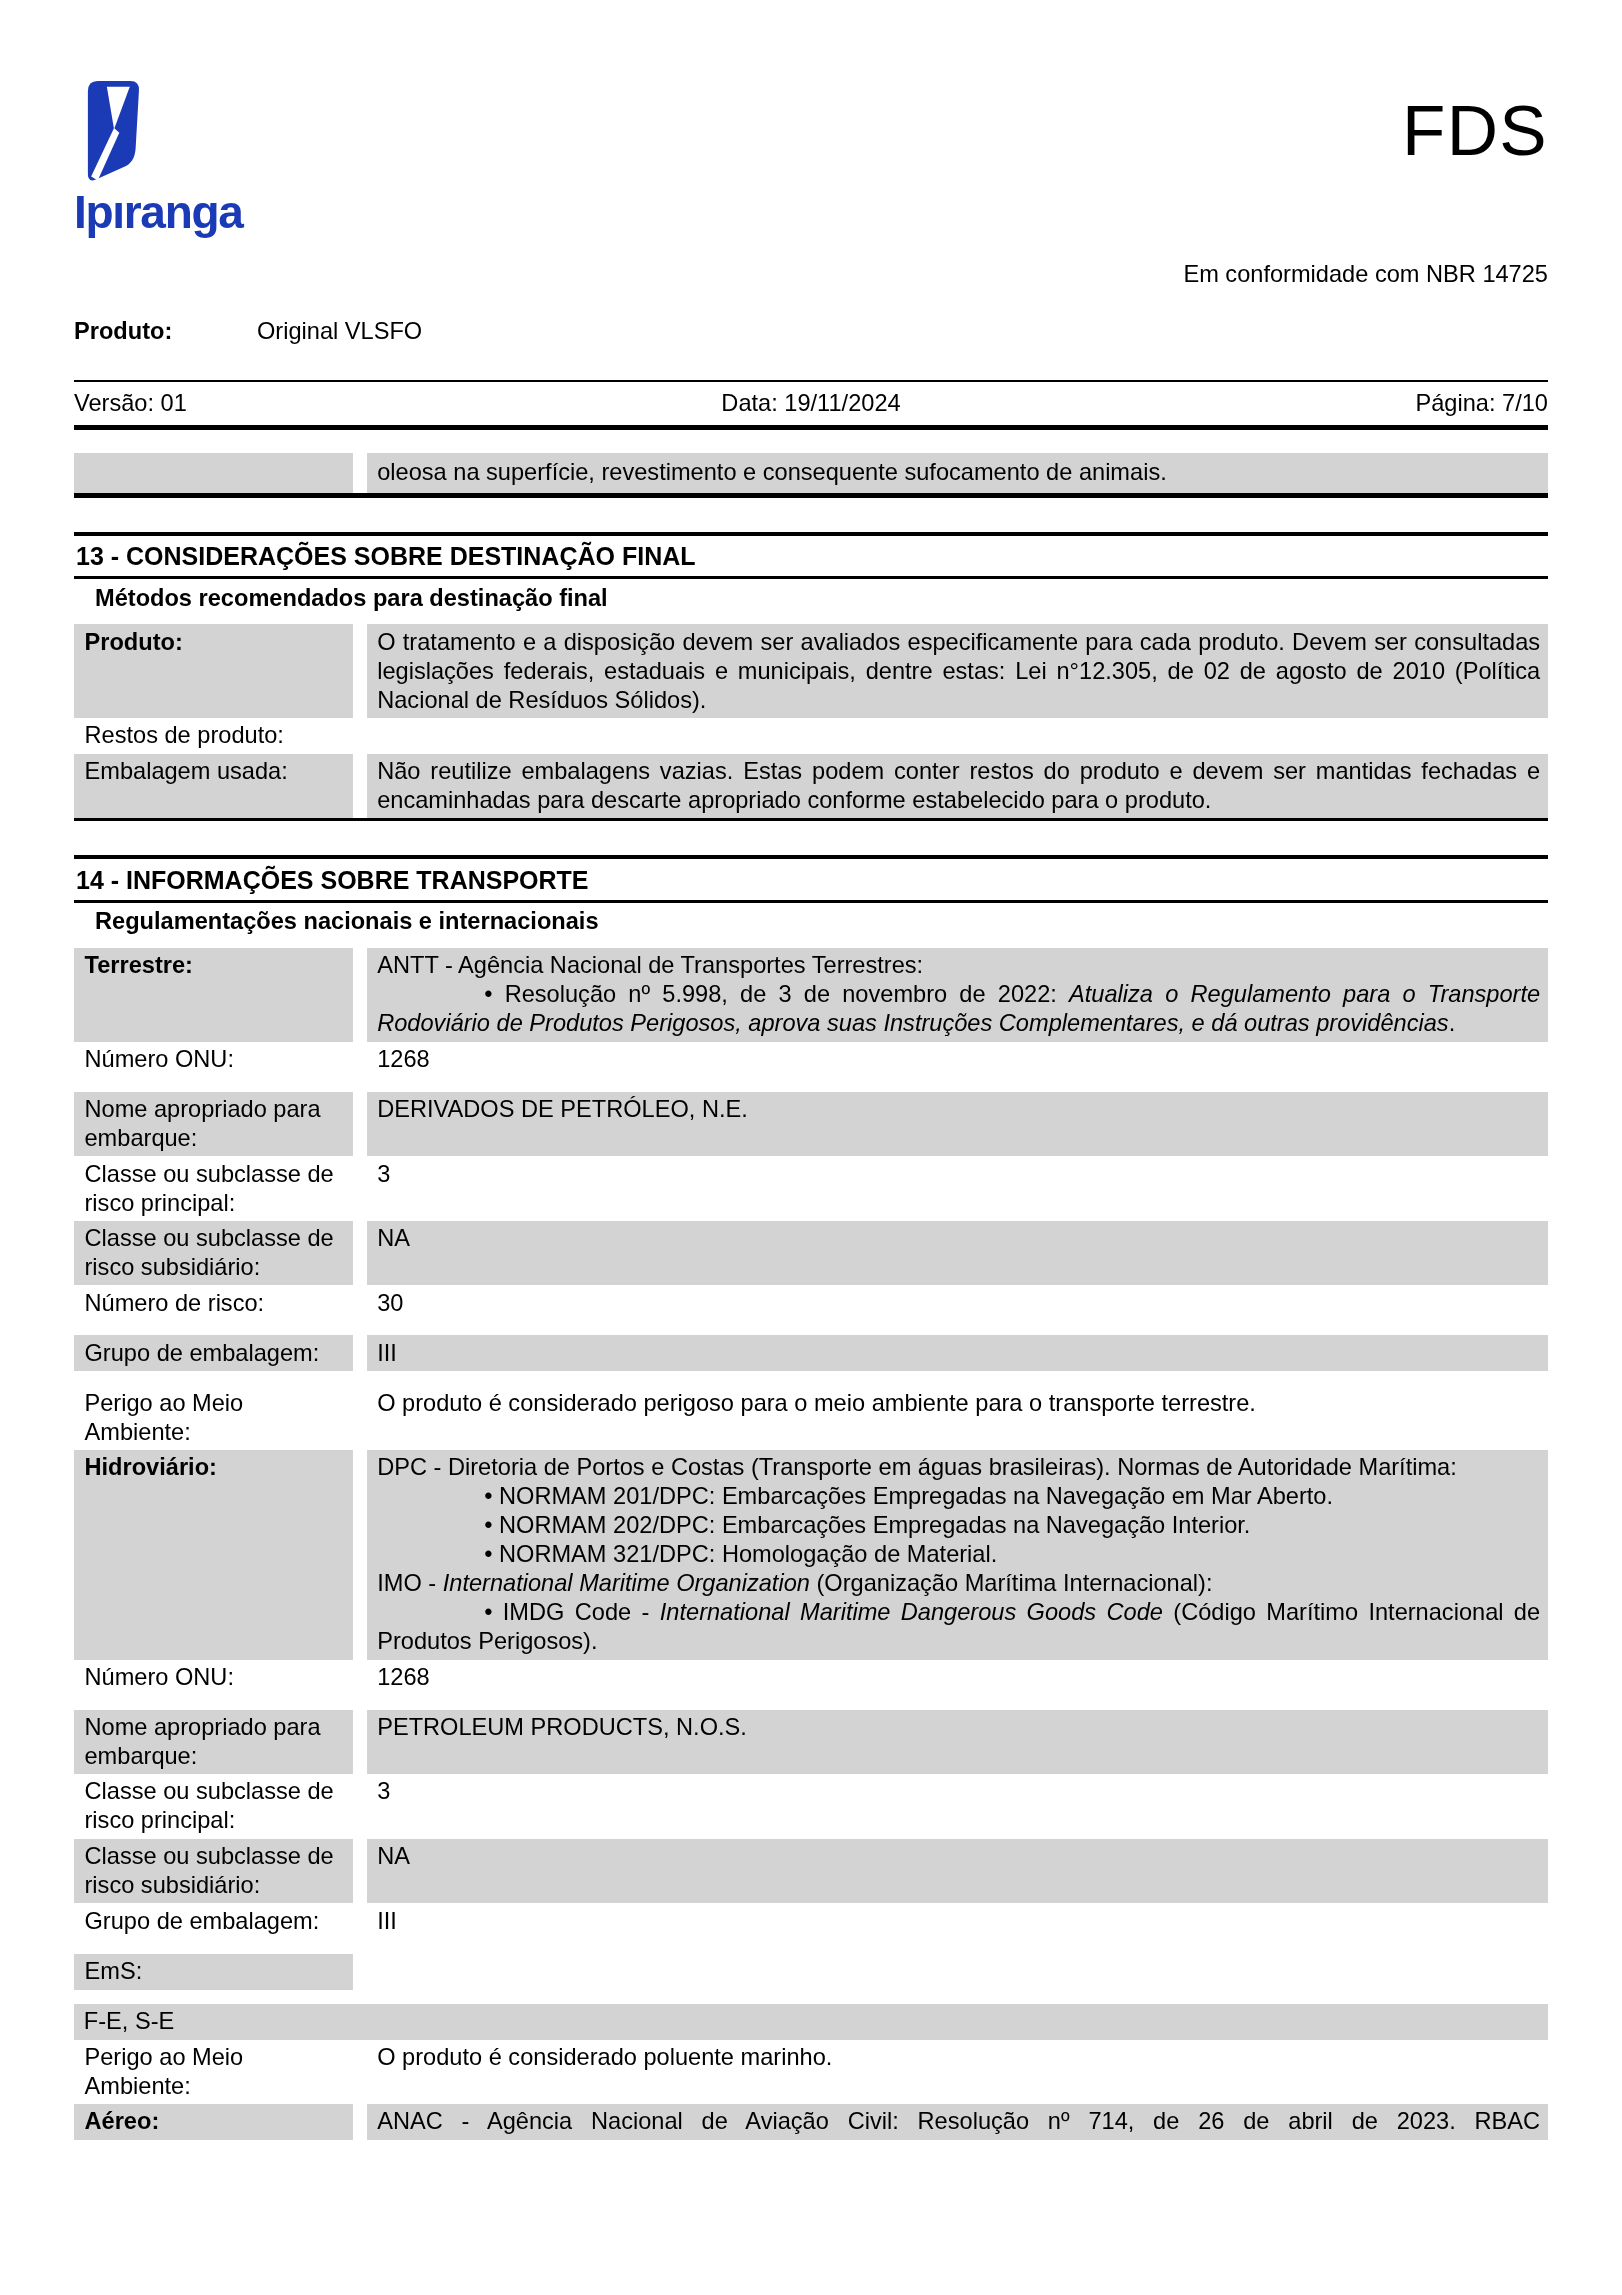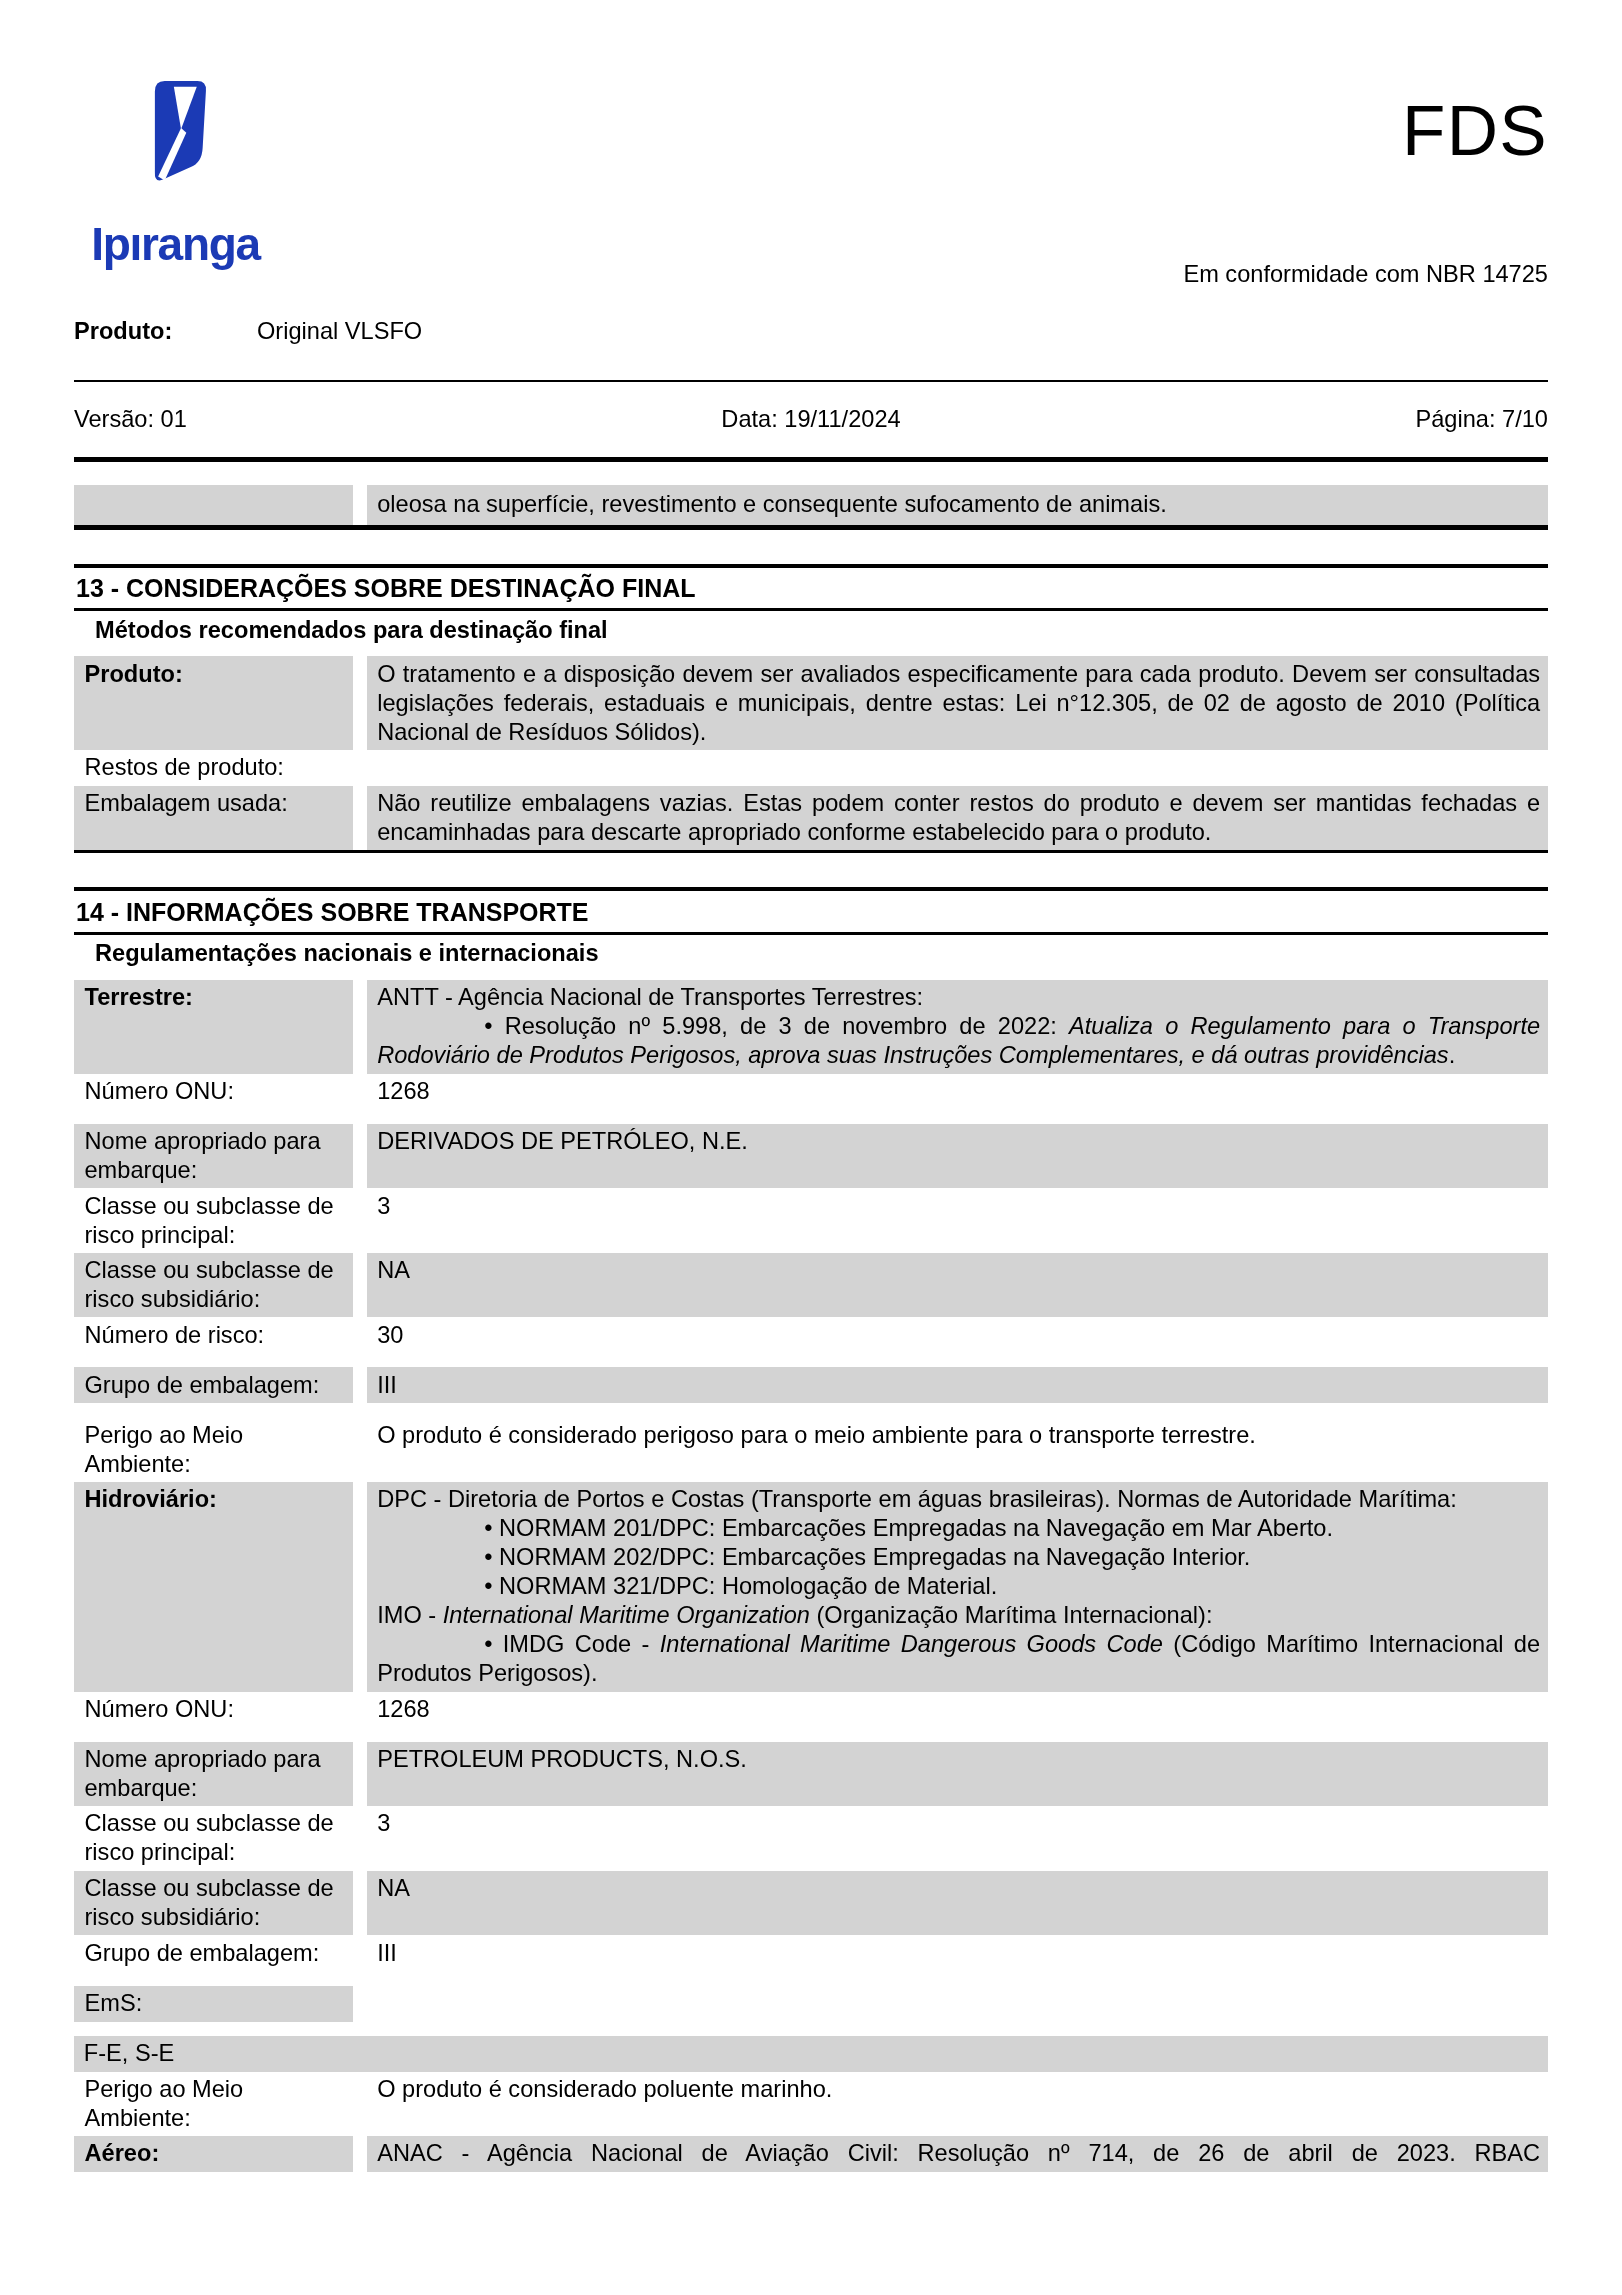--- a/index.html
+++ b/index.html
@@ -9,40 +9,40 @@
     width:1622px;height:2295px;
     background:#ffffff;
     overflow:hidden;
     font-family:"Liberation Sans","DejaVu Sans",sans-serif;
     color:#000;
     box-sizing:border-box;
     padding:77px 74px 0 74px;
   }
   
   .top-row{display:flex;justify-content:space-between;align-items:flex-start;height:164px;}
-  .logo-block{display:flex;flex-direction:column;align-items:center;width:203px;gap:32px;}
+  .logo-block{display:flex;flex-direction:column;align-items:flex-start;width:203px;}
   .logo-icon{display:block;}
   .logo-word{
     font-size:46px;font-weight:bold;letter-spacing:-1.3px;line-height:1;
     margin-top:3.9px;
   }
   .fds{font-size:71px;line-height:1;letter-spacing:1.3px;margin-top:18.3px;}
   .compliance{text-align:right;font-size:23.6px;margin-top:19.6px;}
   .title-bar{
     margin-top:14.4px;height:99px;
     display:flex;align-items:center;justify-content:center;
     color:#fff;font-size:34px;letter-spacing:0.7px;
   }
   .product-line{display:flex;margin-top:29px;font-size:23.6px;line-height:29px;}
   .product-line .lbl{font-weight:bold;width:183px;}
   .meta-row{
     margin-top:34px;
     border-top:2.6px solid #000;border-bottom:5.9px solid #000;
     display:flex;align-items:center;
-    font-size:23.6px;line-height:29px;padding:23px 0;
+    font-size:23.6px;line-height:29px;padding:7px 0;
   }
   .meta-row span{flex:1;}
   .meta-row .m-center{text-align:center;}
   .meta-row .m-right{text-align:right;}
   
   .trow{display:flex;font-size:23.6px;}
   .cell-label{
     width:279px;box-sizing:border-box;
     padding:3.3px 7.2px 3.3px 10.5px;line-height:29px;
   }

